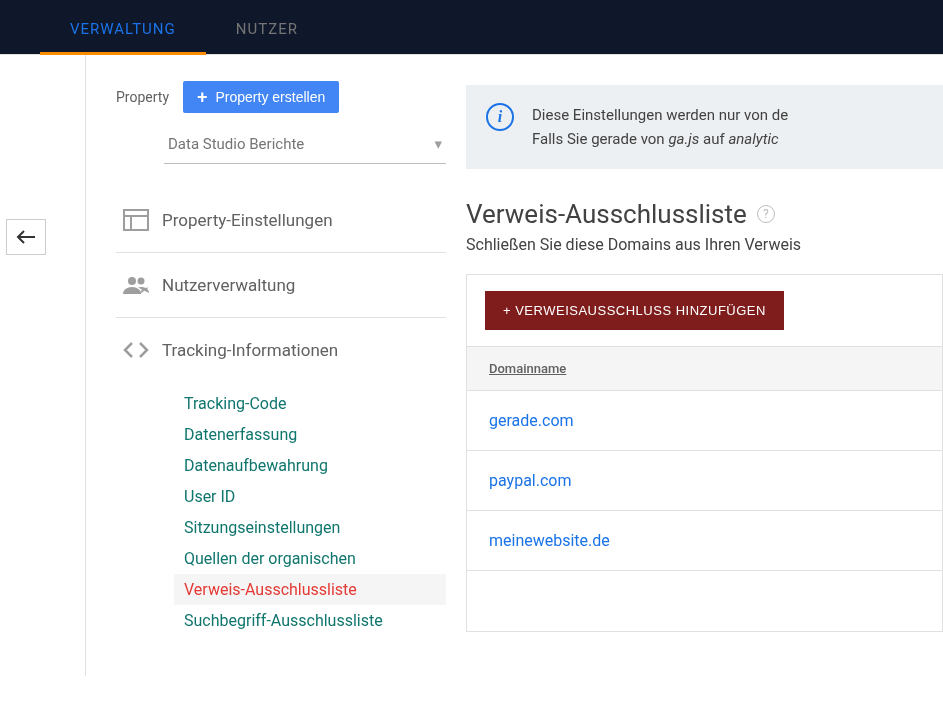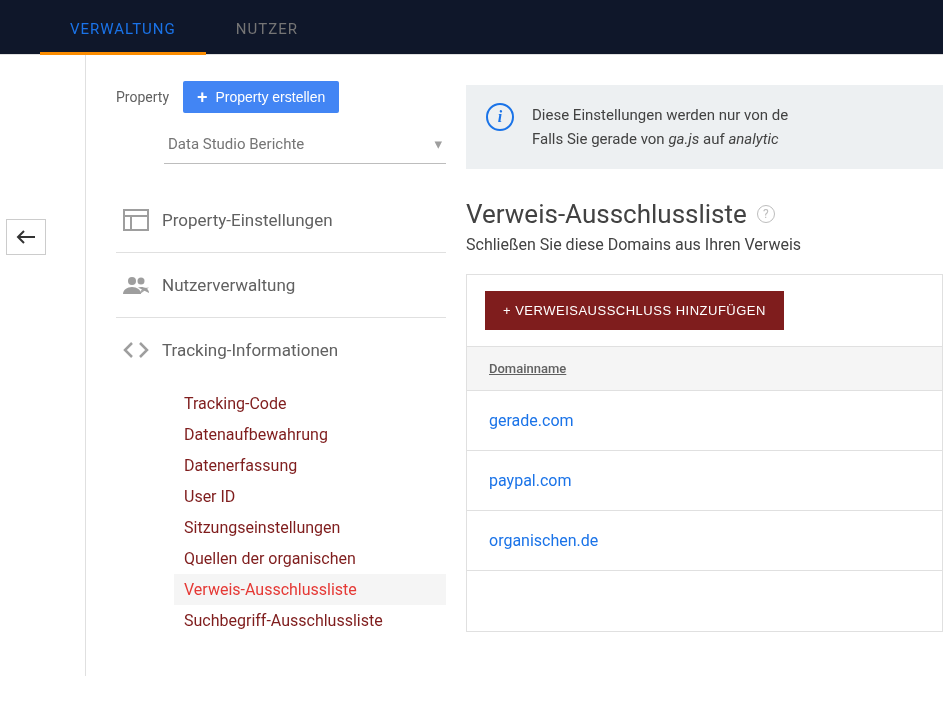--- a/index.html
+++ b/index.html
@@ -25,21 +25,21 @@
     .btn-blue .plus { font-weight: bold; font-size: 18px; line-height: 14px; }
 
     .prop-select { display: flex; align-items: center; justify-content: space-between; border-bottom: 1px solid #bdbdbd; padding: 8px 4px 10px; color: #757575; font-size: 15px; cursor: pointer; margin-bottom: 24px; margin-left: 48px; }
     .dropdown-caret { color: #9e9e9e; }
 
     .nav-section { border-bottom: 1px solid #e0e0e0; }
     .nav-item { display: flex; align-items: center; gap: 12px; padding: 20px 6px; color: #616161; font-size: 17px; cursor: pointer; }
     .nav-item .icon { width: 28px; height: 24px; display: flex; align-items: center; justify-content: center; color: #9e9e9e; }
 
     .sub-list { padding: 6px 0 20px 68px; }
-    .sub-item { padding: 6px 0; font-size: 16px; color: #7f1d1d; cursor: pointer; }
+    .sub-item { padding: 6px 0; font-size: 16px; color: #0f766e; cursor: pointer; }
     .sub-item.active { color: #e53935; background: #f5f5f5; margin-left: -10px; padding-left: 10px; }
 
     .right-col { flex: 1; padding-top: 30px; }
     .info-box { background: #eceff1cc; background: #edf0f2; padding: 18px 20px; display: flex; gap: 18px; align-items: flex-start; margin-bottom: 30px; }
     .info-icon-wrap { width: 28px; height: 28px; border: 2px solid #1a73e8; border-radius: 50%; color: #1a73e8; font-family: Georgia, serif; font-style: italic; font-weight: bold; display: flex; align-items: center; justify-content: center; font-size: 16px; flex-shrink: 0; }
     .info-text { font-size: 15px; color: #424242; line-height: 1.6; }
     .info-text i { font-style: italic; }
 
     .section-title-row { display: flex; align-items: center; gap: 10px; margin-bottom: 6px; }
     .section-title { font-size: 26px; color: #424242; font-weight: 400; }
@@ -121,22 +121,22 @@
       <div class="nav-item">
         <span class="icon">
           <svg width="26" height="18" viewBox="0 0 26 18">
               <path d="M9 2L2 9l7 7 M17 2l7 7-7 7" stroke="#9e9e9e" stroke-width="2.5" fill="none"></path>
             </svg>
         </span>
         <span>Tracking-Informationen</span>
       </div>
       <div class="sub-list">
         <div class="sub-item">Tracking-Code</div>
+        <div class="sub-item">Datenerfassung</div>
         <div class="sub-item">Datenaufbewahrung</div>
-        <div class="sub-item">Datenerfassung</div>
         <div class="sub-item">User ID</div>
         <div class="sub-item">Sitzungseinstellungen</div>
         <div class="sub-item">Quellen der organischen</div>
         <div class="sub-item active">Verweis-Ausschlussliste</div>
         <div class="sub-item">Suchbegriff-Ausschlussliste</div>
       </div>
     </div>
   </div>
 
   <div class="right-col">
@@ -159,18 +159,18 @@
         <button class="btn-red">+ VERWEISAUSSCHLUSS HINZUFÜGEN</button>
       </div>
       <div class="header-row">Domainname</div>
       <div class="domain-row">
         <a>gerade.com</a>
       </div>
       <div class="domain-row">
         <a>paypal.com</a>
       </div>
       <div class="domain-row">
-        <a>organischen.de</a>
+        <a>meinewebsite.de</a>
       </div>
       <div class="empty-row"></div>
     </div>
   </div>
 </div>
 
 </body></html>

